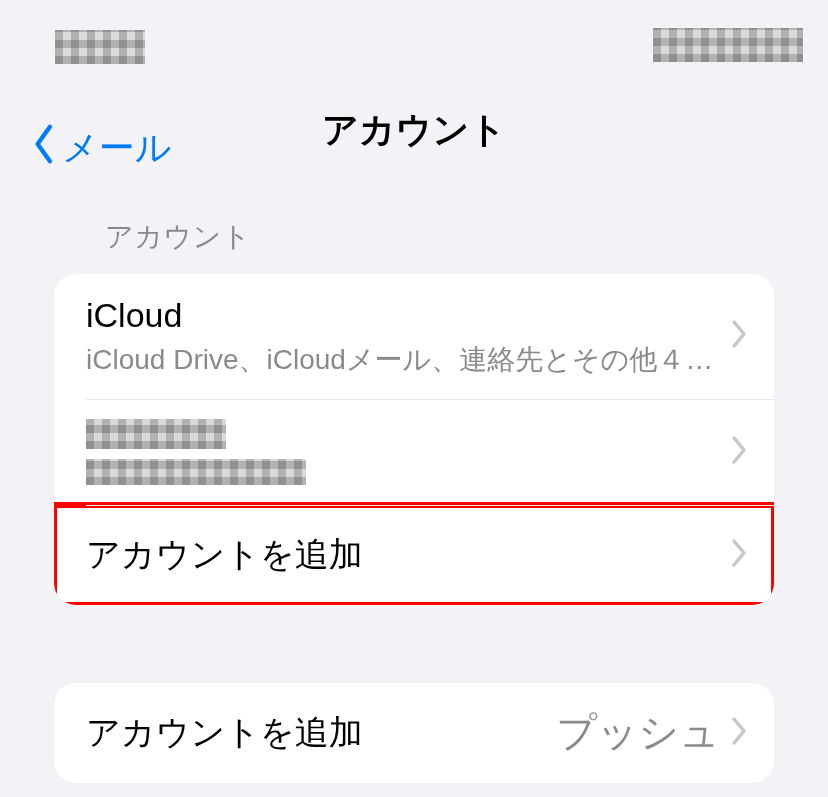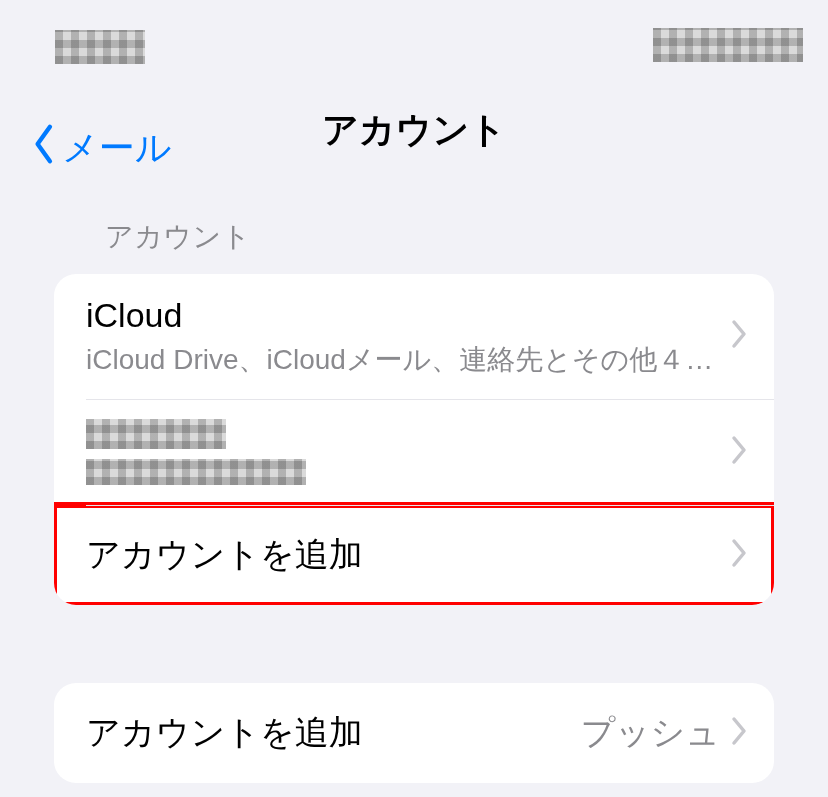--- a/index.html
+++ b/index.html
@@ -112,21 +112,21 @@
     }
     .row-sub {
       font-size: 28px;
       color: #8a8a8e;
       margin-top: 4px;
       white-space: nowrap;
       overflow: hidden;
       text-overflow: ellipsis;
     }
     .row-value {
-      font-size: 34px;
+      font-size: 40px;
       color: #8a8a8e;
       margin-right: 10px;
     }
     .chevron svg {
       width: 18px; height: 30px;
       stroke: #c7c7cc;
       stroke-width: 3.5;
       fill: none;
       stroke-linecap: round;
       stroke-linejoin: round;

